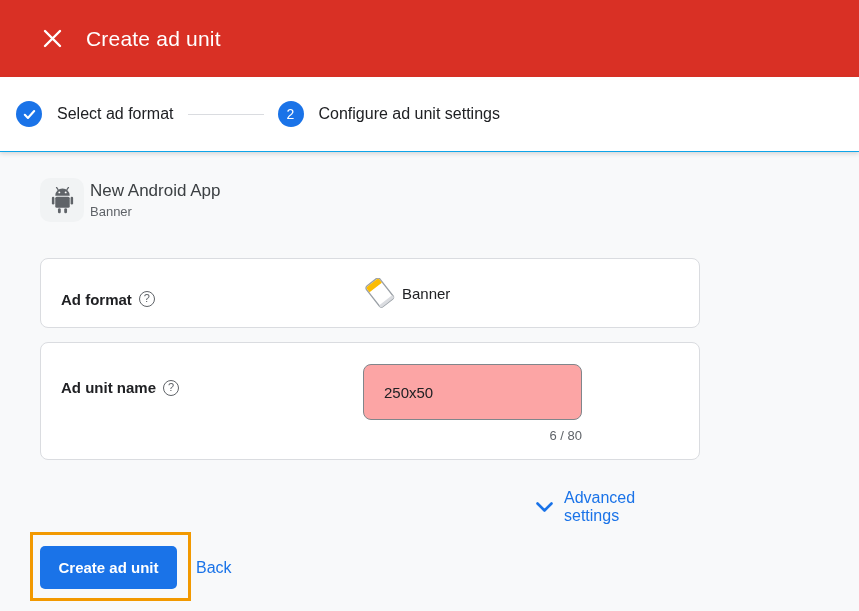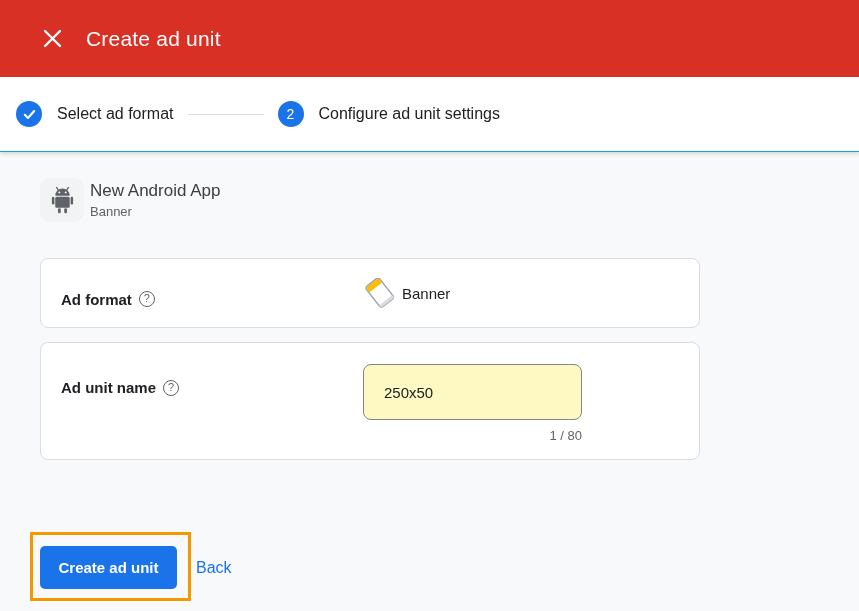--- a/index.html
+++ b/index.html
@@ -84,21 +84,21 @@
     cursor: pointer; flex: 0 0 auto;
   }
 
   .format-value { display: flex; align-items: center; }
   .banner-icon { width: 34px; height: 30px; flex: 0 0 auto; }
   .format-value-label { margin-left: 5px; font-size: 15px; color: #202124; }
 
   .name-input-col { padding-top: 21px; }
   .name-input {
     width: 219px; height: 56px;
-    border: 1px solid #80868B; border-radius: 8px; background: #fef9c3;
+    border: 1px solid #80868B; border-radius: 8px; background: #fca5a5;
     padding: 0 20px; font-size: 15px; color: #202124;
     font-family: "Liberation Sans", "DejaVu Sans", sans-serif;
     outline: none;
   }
   .char-counter {
     width: 219px; text-align: right;
     margin-top: 8px; font-size: 13px; color: #5F6368;
   }
 
   
@@ -211,22 +211,30 @@
     </div>
   </section>
 
   <section class="card card-name">
     <div class="card-label-col">
       <span class="field-label">Ad unit name</span>
       <span class="help-icon">?</span>
     </div>
     <div class="name-input-col">
       <input class="name-input" type="text" value="250x50" style="">
-      <div class="char-counter">1 / 80</div>
+      <div class="char-counter">6 / 80</div>
     </div>
   </section>
 
+  <div class="advanced-row">
+    <span style="display:flex;">
+      <svg width="17" height="11" viewBox="0 0 17 11">
+        <path d="M1.5 1.5 L8.5 8.5 L15.5 1.5" stroke="#1A73E8" stroke-width="2.6" fill="none" stroke-linecap="round" stroke-linejoin="round"></path>
+      </svg>
+    </span>
+    <span class="advanced-label">Advanced settings</span>
+  </div>
 
   <button class="create-btn">Create ad unit</button>
   <div class="highlight-box"></div>
   <a class="back-link">Back</a>
 
 </div>
 
 </body></html>

